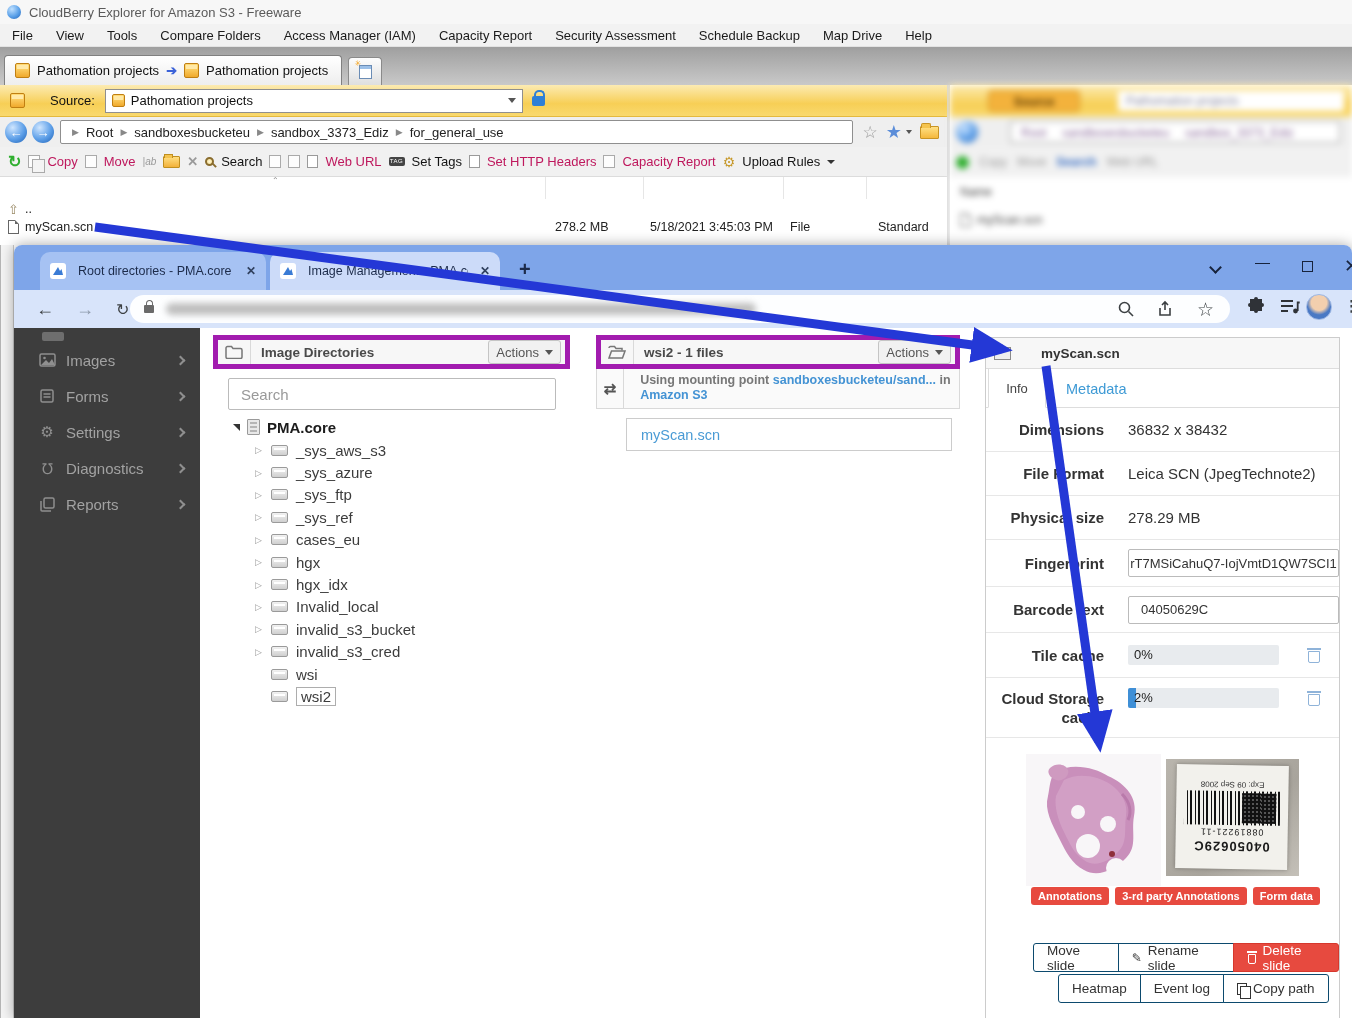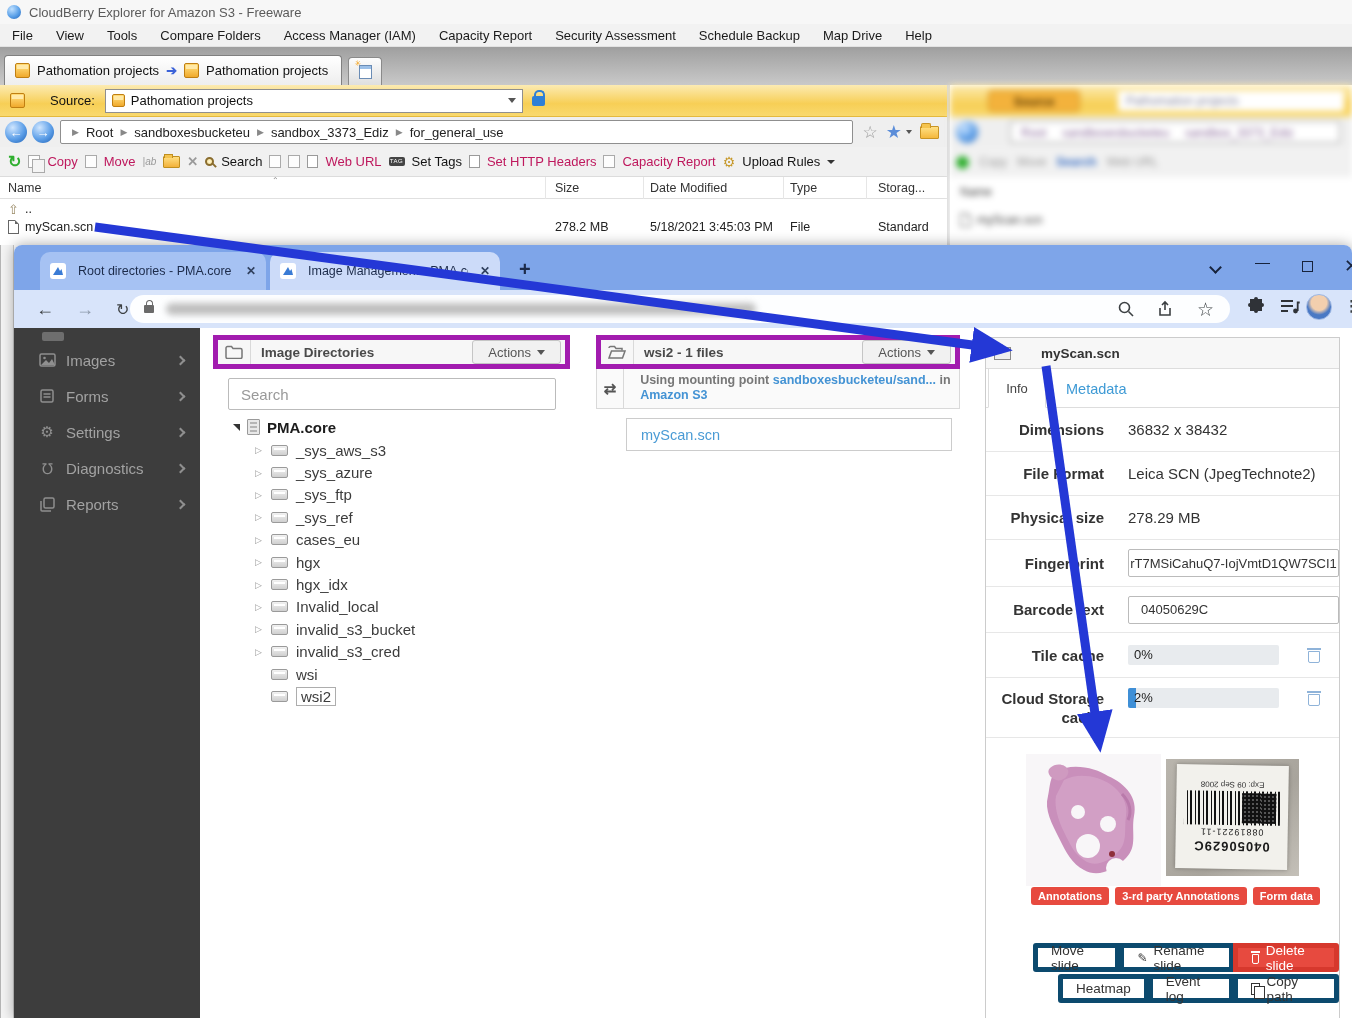--- a/index.html
+++ b/index.html
@@ -109,21 +109,21 @@
 
   .sidebar{left:0;top:83px;width:186px;height:690px;background:#3d3d3d;}
   .sb-item{position:absolute;left:0;width:186px;height:36px;display:flex;align-items:center;color:#a2a2a2;font-size:15px;}
   .sb-ic{width:18px;margin:0 10px 0 24px;display:flex;justify-content:center;color:#8f8f8f;font-size:15px;}
   .sb-chev{margin-left:auto;margin-right:16px;width:7px;height:7px;border-right:2px solid #8f8f8f;border-bottom:2px solid #8f8f8f;transform:rotate(-45deg);}
   .sb-stub{position:absolute;left:28px;top:4px;width:22px;height:9px;background:#6e6e6e;border-radius:2px;}
 
   .panel-head{height:34px;background:#f7f7f7;border:5px solid #a21caf;display:flex;align-items:center;}
   .ph-icbox{width:33px;height:100%;border-right:1px solid #d9d9d9;display:flex;align-items:center;justify-content:center;}
   .ph-title{font-weight:bold;color:#4a4a4a;font-size:13.5px;margin-left:10px;}
-  .actions-btn{margin-left:auto;height:24px;background:#f1f1f1;border:1px solid #c5c5c5;border-radius:3px;color:#555;font-size:13px;display:flex;align-items:center;gap:6px;padding:0 15px;margin-right:4px;}
+  .actions-btn{margin-left:auto;height:24px;background:#f1f1f1;border:1px solid #c5c5c5;border-radius:3px;color:#555;font-size:13px;display:flex;align-items:center;gap:6px;padding:0 7px;margin-right:4px;}
 
   .dirpanel{left:199px;top:90px;width:357px;height:683px;background:#fff;}
   .search-input{left:15px;top:43px;width:328px;height:32px;border:1px solid #bbb;border-radius:2px;font-size:15px;color:#999;display:flex;align-items:center;padding-left:12px;background:#fff;}
   .tree{left:8px;top:80px;width:340px;font-size:15px;color:#3c3c3c;}
   .tree-root{height:24px;display:flex;align-items:center;gap:7px;font-weight:bold;color:#1c1c1c;}
   .tri-open{width:0;height:0;border-left:7px solid transparent;border-top:7px solid #333;margin-left:12px;}
   .server-ic{width:13px;height:16px;background:#e8e8e8;border:1px solid #9a9a9a;border-radius:1px;position:relative;}
   .server-ic:before{content:"";position:absolute;left:2px;top:2px;right:2px;height:2px;background:#b5b5b5;box-shadow:0 4px 0 #b5b5b5,0 8px 0 #b5b5b5;}
   .tree-item{height:22.4px;display:flex;align-items:center;gap:8px;padding-left:34px;}
   .tri-c{color:#9a9a9a;font-size:9px;width:8px;flex:0 0 auto;}
@@ -163,21 +163,21 @@
   .bc-num1{font-size:9px;color:#222;letter-spacing:1px;}
   .bc-bars{width:96px;height:34px;background:repeating-linear-gradient(90deg,#111 0 2px,#f2f1ec 2px 4px,#111 4px 5px,#f2f1ec 5px 8px);position:relative;}
   .bc-bars:before{content:"";position:absolute;left:4px;top:2px;width:34px;height:30px;background:
      repeating-linear-gradient(0deg,#111 0 2px,transparent 2px 4px),
      repeating-linear-gradient(90deg,#111 0 2px,transparent 2px 4px);background-color:#555;}
   .bc-exp{font-size:8px;color:#333;}
   .badges{position:absolute;left:0px;top:549px;width:355px;display:flex;gap:6px;padding-left:45px;}
   .badge{background:#e74a3f;color:#fff;font-size:11px;font-weight:bold;border-radius:3px;padding:3px 7px;white-space:nowrap;}
   .btnrow1{position:absolute;left:48px;top:605px;display:flex;}
   .btnrow2{position:absolute;left:73px;top:636px;display:flex;}
-  .btn{height:29px;background:#fff;border:5px solid #0c4a6e;color:#333;font-size:13.5px;display:flex;align-items:center;gap:6px;padding:0 13px;margin-left:-1px;}
+  .btn{height:29px;background:#fff;border:1px solid #0c4a6e;color:#333;font-size:13.5px;display:flex;align-items:center;gap:6px;padding:0 13px;margin-left:-1px;}
   .btn.red{background:#e74a3f;border-color:#d6382d;color:#fff;border-radius:0 3px 3px 0;}
   .wtrash{width:11px;height:13px;position:relative;}
   .wtrash:before{content:"";position:absolute;left:1px;top:3px;right:1px;bottom:0;border:1.4px solid #fff;border-radius:0 0 2px 2px;}
   .wtrash:after{content:"";position:absolute;left:0;top:0;right:0;height:2px;background:#fff;}
   .copyic{width:10px;height:12px;border:1.4px solid #333;position:relative;background:#fff;}
   .copyic:before{content:"";position:absolute;left:2px;top:2px;width:9px;height:11px;background:#fff;border:1.4px solid #333;}
 
   .arrows{left:0;top:0;width:1352px;height:1018px;pointer-events:none;z-index:60;}
 </style>
 </head>
@@ -267,27 +267,20 @@
     <span class="tb-en">Set Tags</span>
     <span class="ic-page"></span>
     <span class="tb-dis">Set HTTP Headers</span>
     <span class="ic-sq"></span>
     <span class="tb-dis">Capacity Report</span>
     <span class="ic-gear">⚙</span>
     <span class="tb-en">Upload Rules</span>
     <span class="tb-caret"></span>
   </div>
 
-  <div class="abs cb-listhead">
-    <span class="cellabs" style="left:8px;height:22px">Name</span>
-    <span class="cellabs" style="left:555px;height:22px">Size</span>
-    <span class="cellabs" style="left:650px;height:22px">Date Modified</span>
-    <span class="cellabs" style="left:790px;height:22px">Type</span>
-    <span class="cellabs" style="left:878px;height:22px">Storag...</span>
-  </div>
   <span class="abs sortmark">⌃</span>
   <div class="abs cb-col-line" style="left:545px"></div>
   <div class="abs cb-col-line" style="left:643px"></div>
   <div class="abs cb-col-line" style="left:783px"></div>
   <div class="abs cb-col-line" style="left:866px"></div>
 
   <div class="abs cb-row" style="top:199px">
     <span class="ic-up">⇧</span>
     <span>..</span>
   </div>

